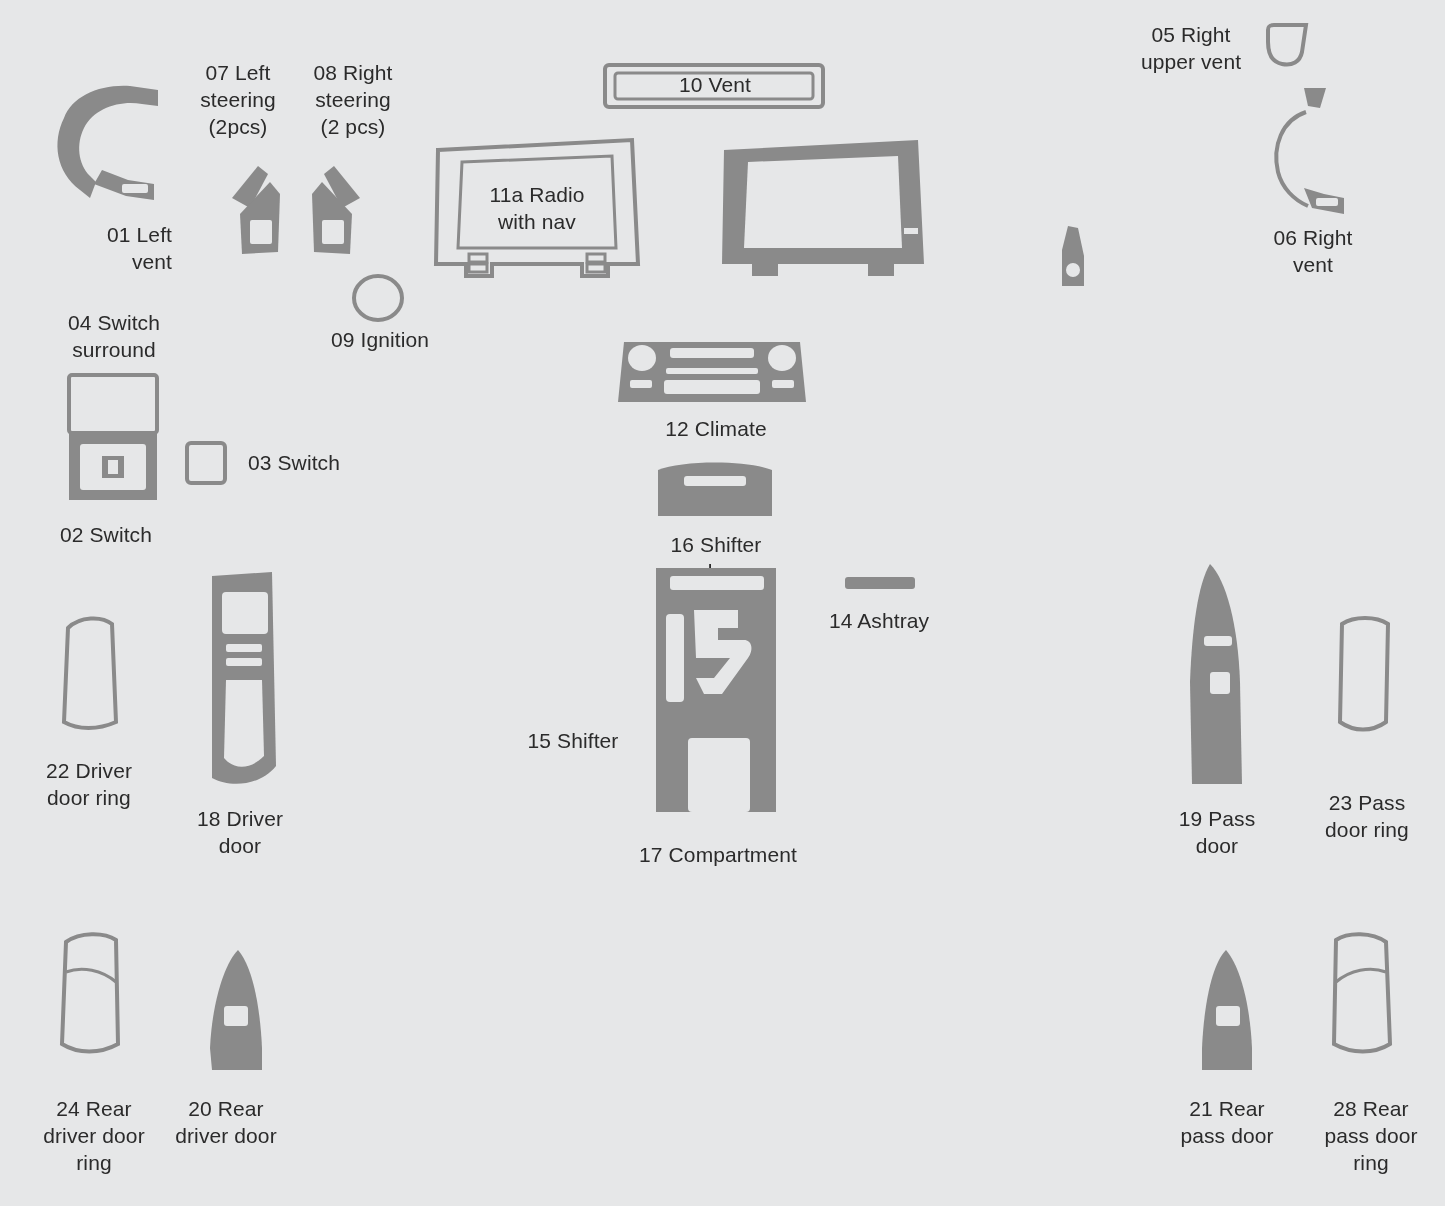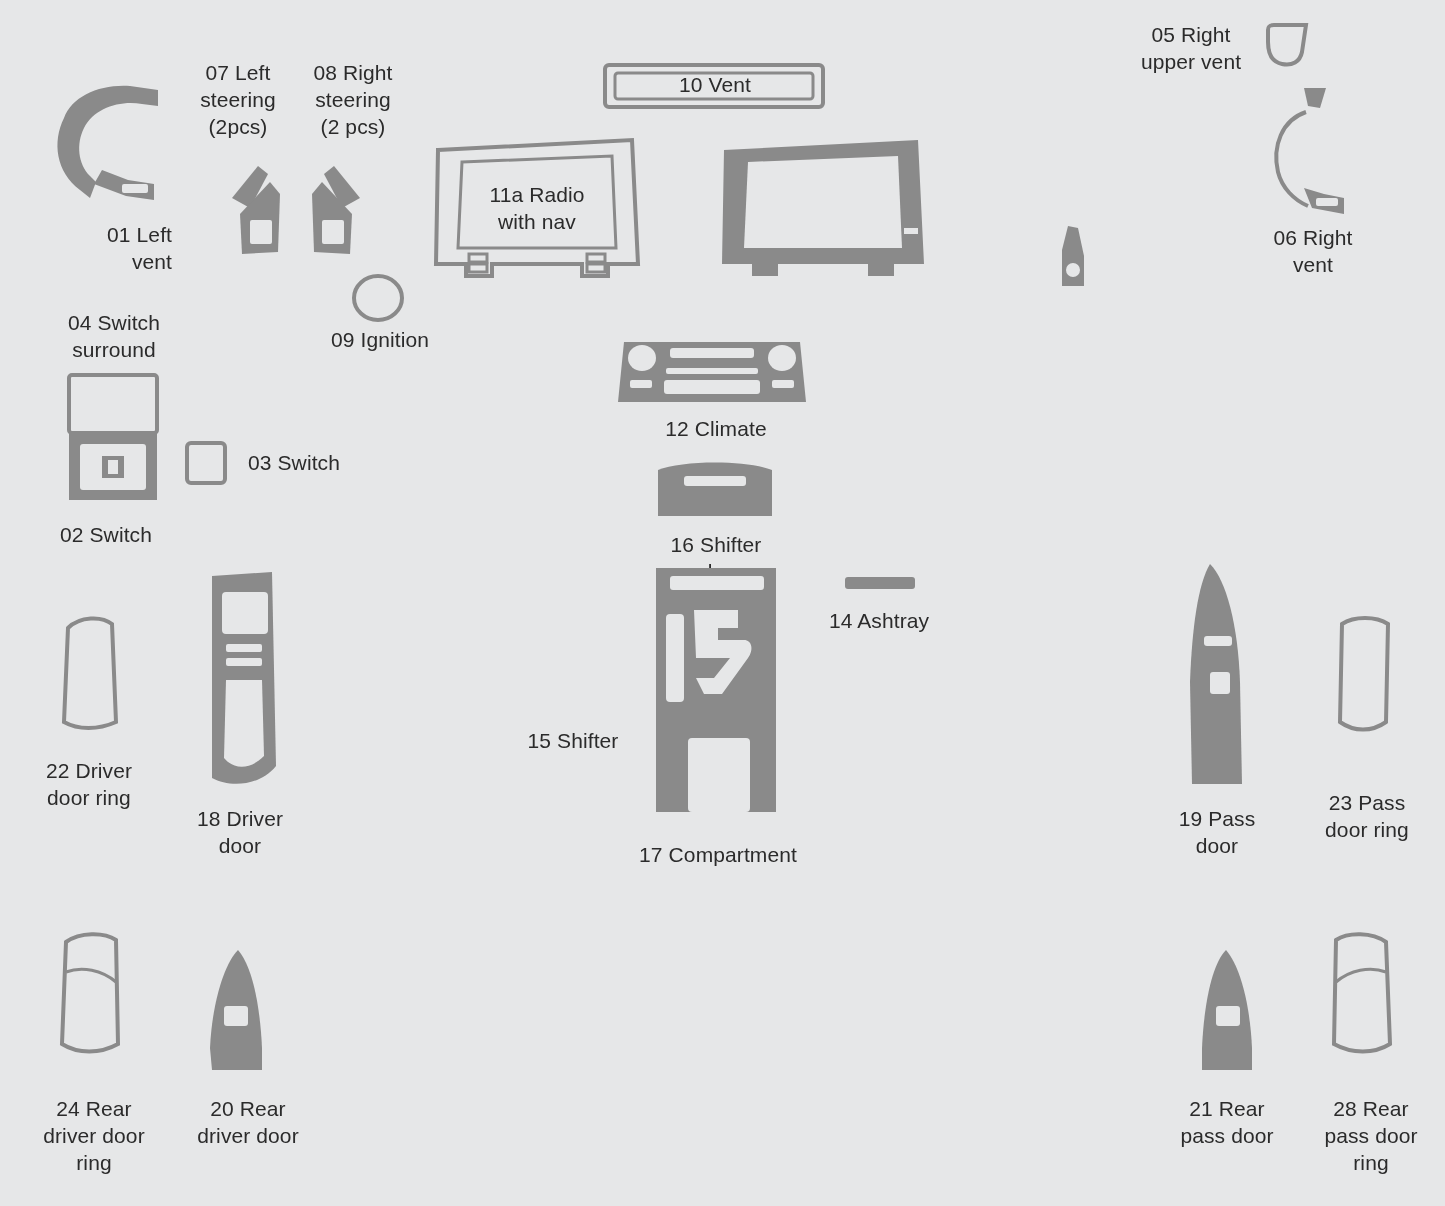--- a/index.html
+++ b/index.html
@@ -249,21 +249,21 @@
   <div class="label" style="left:14px; top:1096px; width:160px;">24 Rear
 driver door
 ring</div>
 
   <div class="part" style="left:204px; top:948px;">
     <svg width="64" height="126" viewBox="0 0 64 126">
       <path class="f-solid" d="M34 2 C48 18, 56 56, 58 100 L58 122 L8 122 L6 100 C8 56, 20 16, 34 2 Z"></path>
       <rect class="cut" x="20" y="58" width="24" height="20" rx="3"></rect>
     </svg>
   </div>
-  <div class="label" style="left:168px; top:1096px; width:160px;">20 Rear
+  <div class="label" style="left:146px; top:1096px; width:160px;">20 Rear
 driver door</div>
 
   <div class="part" style="left:1196px; top:948px;">
     <svg width="64" height="126" viewBox="0 0 64 126">
       <path class="f-solid" d="M30 2 C44 18, 54 56, 56 100 L56 122 L6 122 L6 100 C8 56, 16 16, 30 2 Z"></path>
       <rect class="cut" x="20" y="58" width="24" height="20" rx="3"></rect>
     </svg>
   </div>
   <div class="label" style="left:1152px; top:1096px; width:150px;">21 Rear
 pass door</div>

